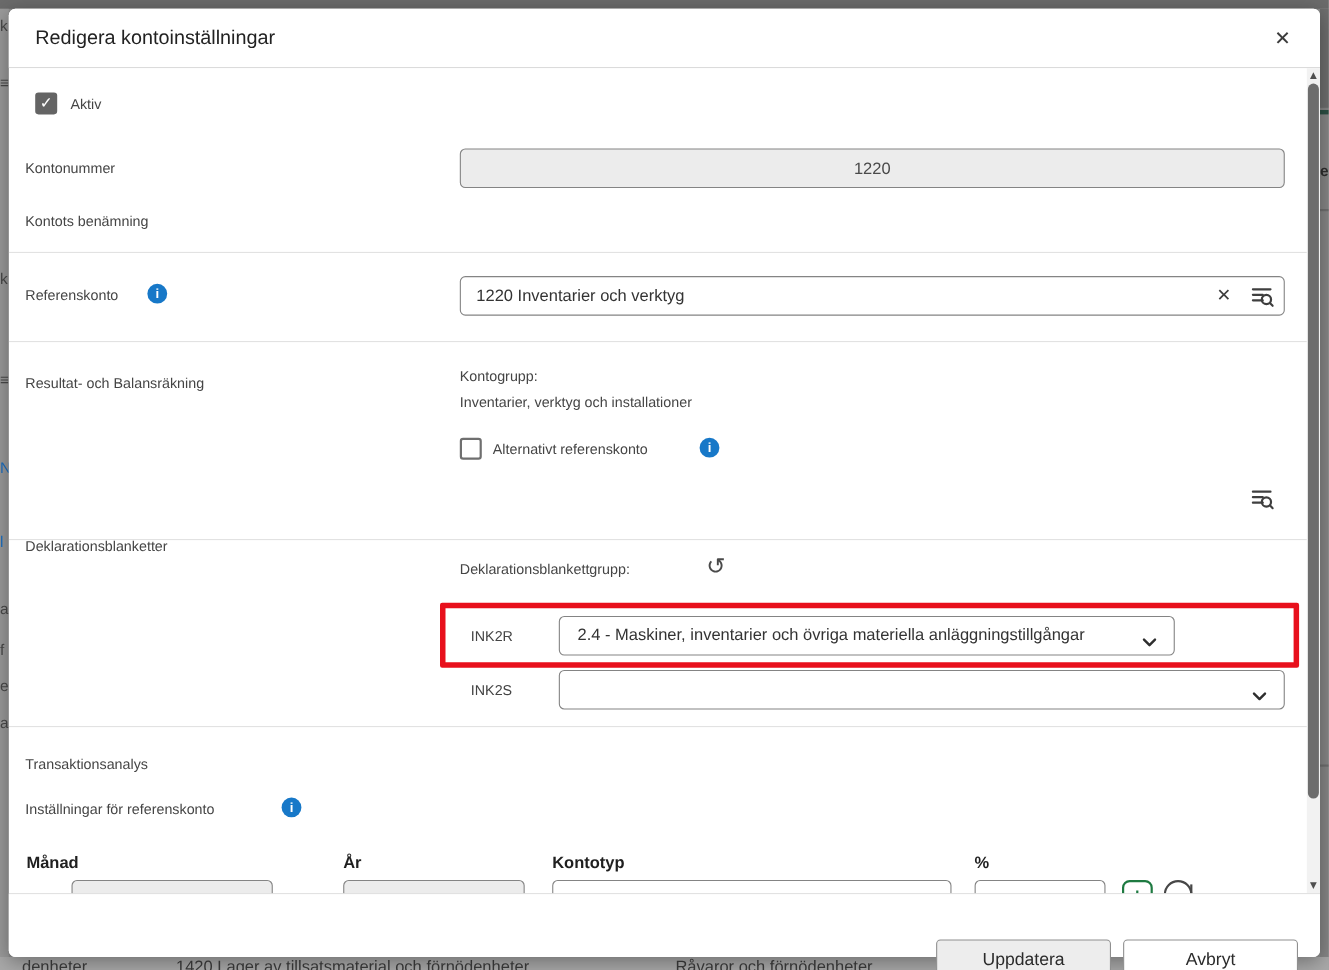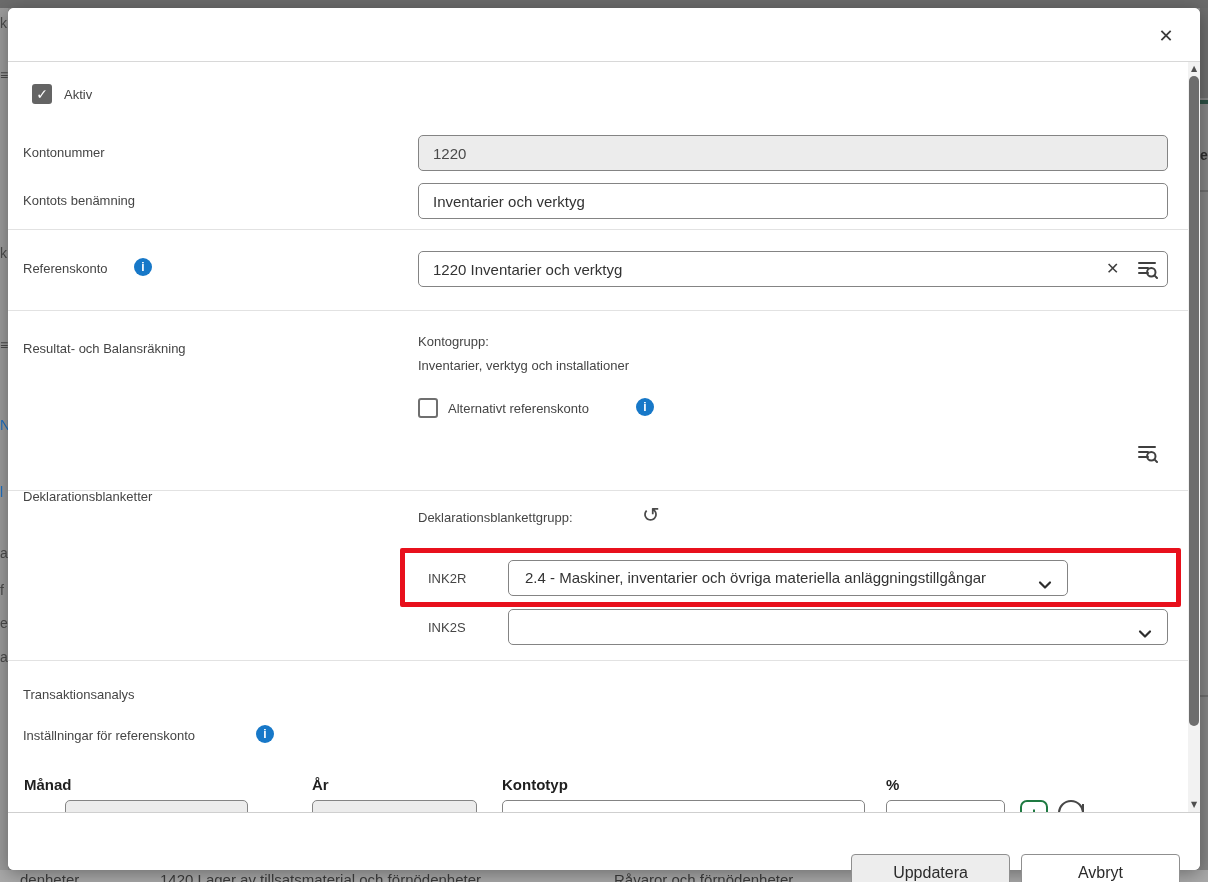--- a/index.html
+++ b/index.html
@@ -29,21 +29,21 @@
                font-size:18px; color:#3c3c3c; cursor:pointer; font-family:"DejaVu Sans",sans-serif; }
 
   .modal-body { position:absolute; left:0; top:0; width:1192px; height:804px; overflow:hidden; border-radius:6px 6px 0 0; }
 
   .lbl { position:absolute; font-size:13px; color:#454545; line-height:18px; white-space:nowrap; }
   .bold-lbl { position:absolute; font-size:15px; color:#1f1f1f; font-weight:700; line-height:18px; }
   .divider { position:absolute; left:0; width:1180px; height:1px; background:#e2e2e2; }
 
   .txt-input { position:absolute; height:36px; border:1px solid #848484; border-radius:5px; background:#fff;
                font-size:15px; color:#333; padding:0 14px; font-family:inherit; outline:none; }
-  .txt-input.gray { background:#ececec; color:#4a4a4a; }
+  .txt-input.gray { background:#ececec; color:#4a4a4a;text-align:center; }
   .txt-input::placeholder { color:#7a7a7a; opacity:1; }
 
   .checkbox { position:absolute; width:20px; height:20px; border-radius:3px; cursor:pointer; }
   .checkbox.checked { background:#646464; color:#fff; text-align:center; font-size:14px; line-height:20px;
                       font-family:"DejaVu Sans",sans-serif; }
   .checkbox.unchecked { background:#fff; border:2px solid #6f6f6f; }
 
   .info-icon { position:absolute; width:18px; height:18px; border-radius:50%; background:#1778c8; color:#fff;
                font-size:12px; font-weight:700; text-align:center; line-height:18px; font-style:normal; }
 
@@ -118,21 +118,20 @@
 
     <div class="checkbox checked" style="left:24px;top:76px">
       <span>✓</span>
     </div>
     <span class="lbl" style="left:56px;top:78px">Aktiv</span>
 
     <span class="lbl" style="left:15px;top:136px">Kontonummer</span>
     <input class="txt-input gray" style="left: 410px; top: 127px; width: 750px;" readonly="" value="1220">
 
     <span class="lbl" style="left:15px;top:184px">Kontots benämning</span>
-    <input class="txt-input" style="left: 410px; top: 175px; width: 750px;" value="Inventarier och verktyg">
 
     <div class="divider" style="top:221px"></div>
 
     <span class="lbl" style="left:15px;top:252px">Referenskonto</span>
     <i class="info-icon" style="left:126px;top:250px">i</i>
     <input class="txt-input" style="left: 410px; top: 243px; width: 750px; padding-right: 116px;" value="1220 Inventarier och verktyg">
     <span class="clear-x" style="left:1098px;top:251px">✕</span>
     <span class="input-icon" style="left:1128px;top:250px">
       <svg width="22" height="22" viewBox="0 0 22 22">
         <path d="M3 5h16M3 10h9M3 15h9" stroke="#3f3f3f" stroke-width="2" fill="none" stroke-linecap="round"></path>
@@ -208,20 +207,21 @@
     <div class="hist-btn" style="left:1050px;top:792px"></div>
 
     <div class="scrollbar">
       <div class="sb-arrow" style="top:0">▲</div>
       <div class="sb-thumb"></div>
       <div class="sb-arrow" style="bottom:0">▼</div>
     </div>
   </div>
 
   <div class="modal-header">
+    <h2 class="modal-title">Redigera kontoinställningar</h2>
     <button class="close-btn">✕</button>
   </div>
 
   <div class="modal-footer">
     <button class="btn btn-update">Uppdatera</button>
     <button class="btn btn-cancel">Avbryt</button>
   </div>
 </div>
 
 </body></html>

